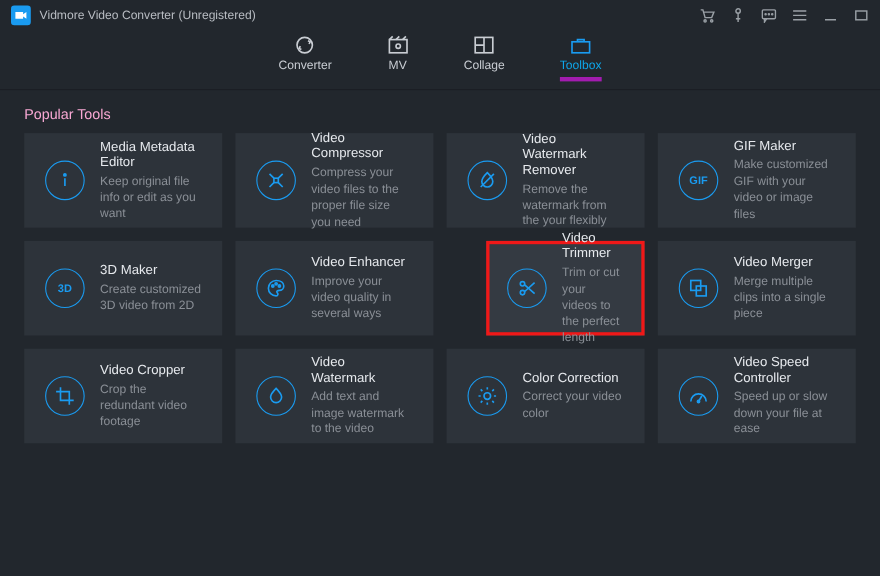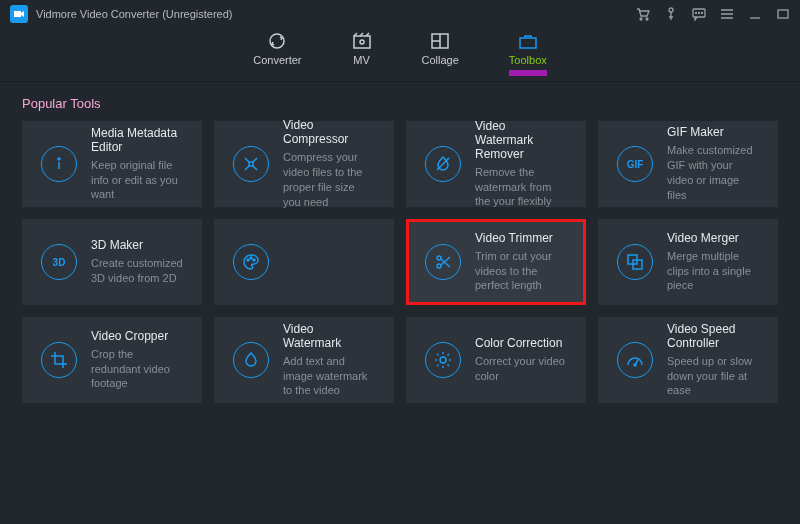--- a/index.html
+++ b/index.html
@@ -40,21 +40,21 @@
     padding-top: 4px;
     border-bottom: 1px solid #1b1f24;
   }
   .tab {
     display: flex; flex-direction: column; align-items: center;
     gap: 4px; cursor: pointer;
     padding-bottom: 4px;
     color: #c9cdd3;
   }
   .tab svg { width: 20px; height: 18px; stroke:#c9cdd3; fill:none; stroke-width:1.5;}
-  .tab.active { color: #84cc16; border-bottom: 6px solid #a21caf; }
+  .tab.active { color: #0ea5e9; border-bottom: 4px solid #a21caf; }
   .tab.active svg { stroke:#1a9bf0; }
   .tab-label { font-size: 11px; }
 
   .section-title {
     padding: 14px 22px 10px;
     font-size: 13px;
     color: #f9a8d4;
   }
 
   .grid {
@@ -66,21 +66,21 @@
   .card {
     background: #2d333a;
     height: 86px;
     display: flex;
     align-items: center;
     padding: 0 16px;
     gap: 14px;
     cursor: pointer;
     border: 3px solid transparent;
   }
-  .card.highlight { border: 3px solid #f01818; background:#343a42; }
+  .card.highlight { border: 3px solid #f01818; background:#343a42;margin-left:36px; }
   .card-icon {
     width: 36px; height: 36px;
     flex: 0 0 36px;
     border: 1.5px solid #1a9bf0;
     border-radius: 50%;
     display:flex; align-items:center; justify-content:center;
   }
   .card-icon svg { width:18px; height:18px; stroke:#1a9bf0; fill:none; stroke-width:1.5; }
   .card-icon .txt { color:#1a9bf0; font-size:10px; font-weight:600; }
   .card-text { flex:1; }
@@ -237,20 +237,24 @@
 
   <div class="card">
     <div class="card-icon">
         <svg viewBox="0 0 18 18">
           <path d="M9 2a7 7 0 100 14c2 0 2-2 1-3s0-2 2-2a4 4 0 004-4c0-3-3-5-7-5z"></path>
           <circle cx="6" cy="7" r="1" fill="#1a9bf0"></circle>
           <circle cx="9" cy="5" r="1" fill="#1a9bf0"></circle>
           <circle cx="12" cy="7" r="1" fill="#1a9bf0"></circle>
         </svg>
       </div>
+    <div class="card-text">
+      <div class="card-title">Video Enhancer</div>
+      <div class="card-desc">Improve your video quality in several ways</div>
+    </div>
   </div>
 
   <div class="card highlight">
     <div class="card-icon">
         <svg viewBox="0 0 18 18">
           <circle cx="5" cy="5" r="2"></circle>
           <circle cx="5" cy="13" r="2"></circle>
           <path d="M7 6l9 8M7 12l9-8"></path>
         </svg>
       </div>

